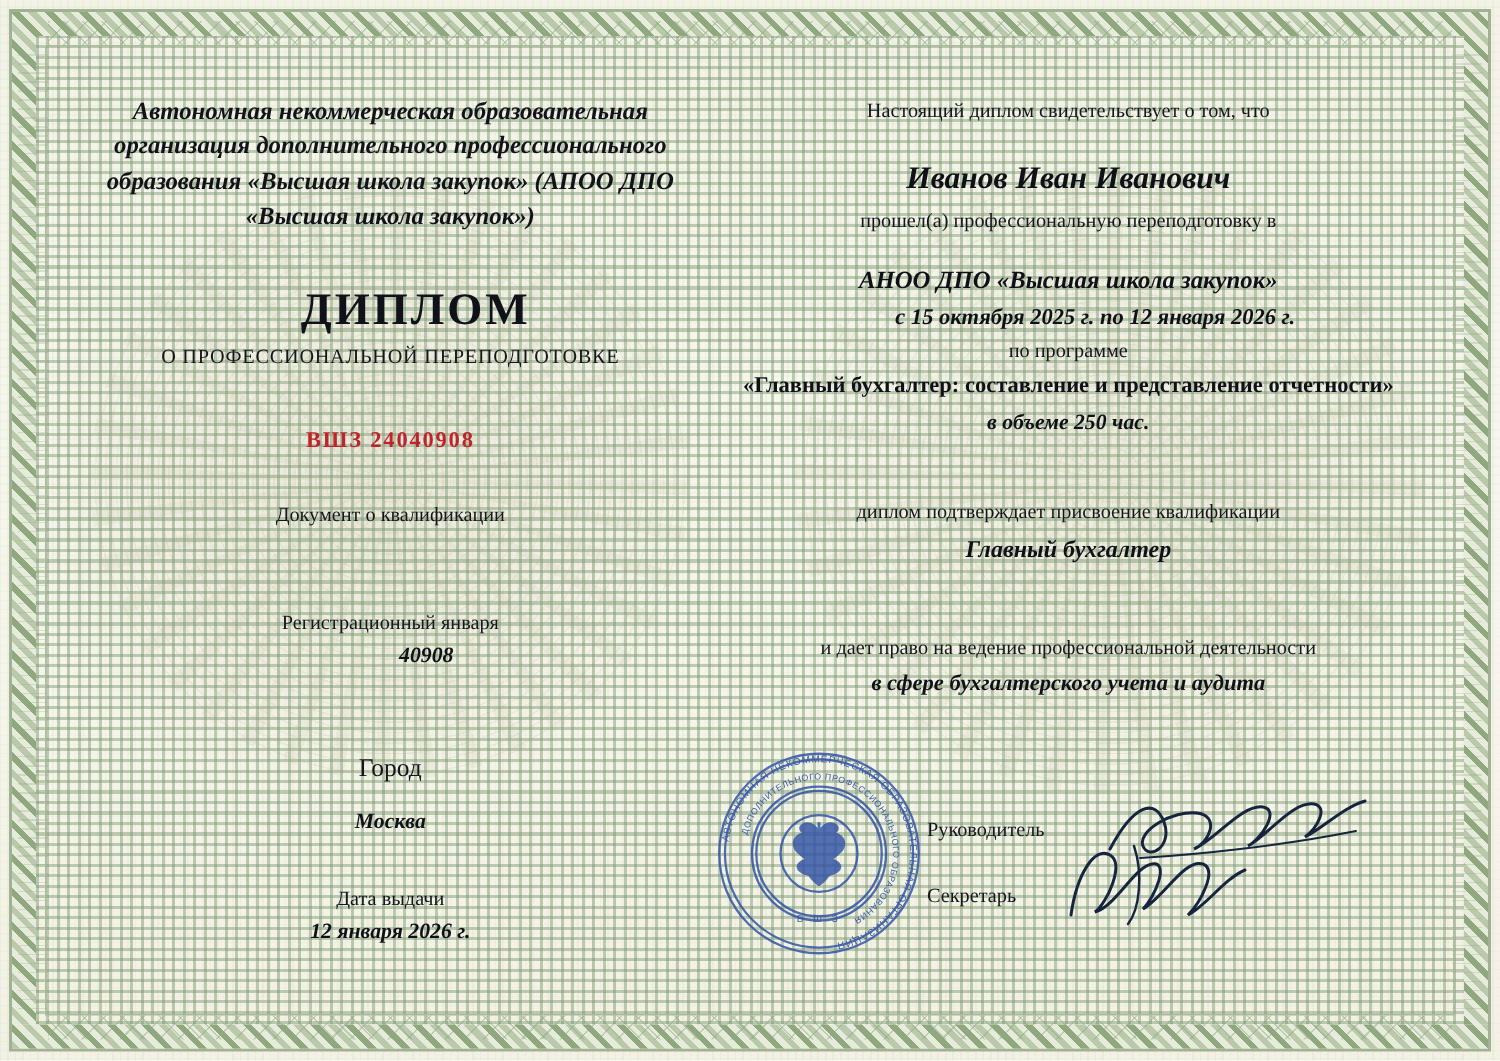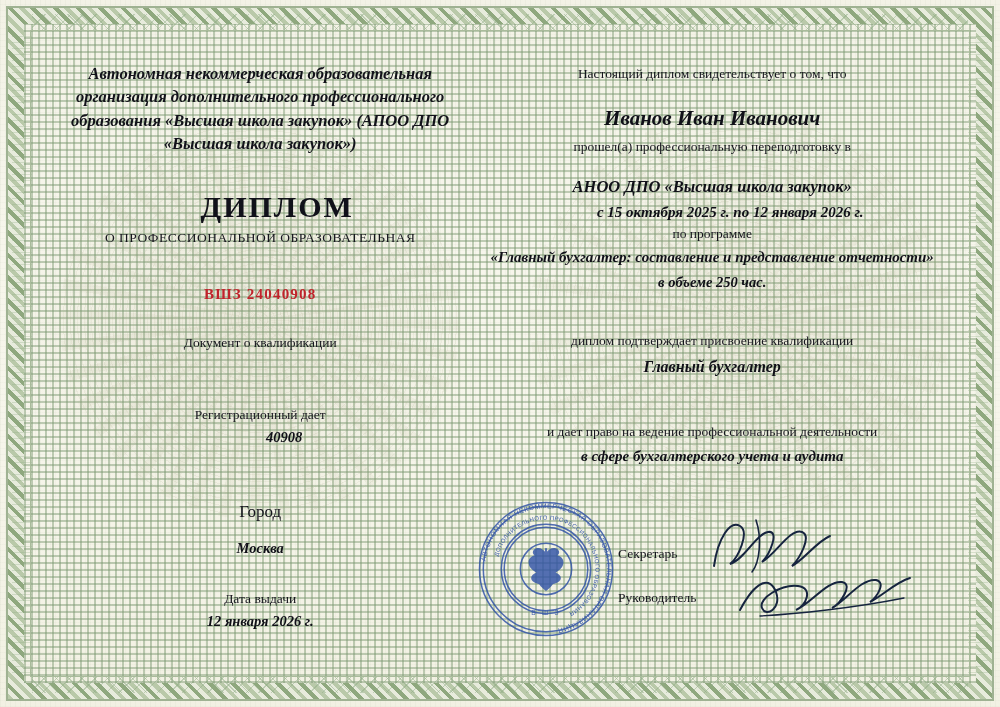--- a/index.html
+++ b/index.html
@@ -230,21 +230,20 @@
     padding-left: 36px;
   }
   .r-prog-label {
     font-size: 13.5px;
     color: #15151d;
     margin: 5px 0 0 0;
   }
   .r-prog {
     font-size: 15px;
     font-weight: bold;
-    font-style: italic;
     color: #101018;
     line-height: 1.35;
     margin: 5px 0 0 0;
   }
   .r-hours {
     font-size: 14.5px;
     font-weight: bold;
     font-style: italic;
     color: #101018;
     margin: 7px 0 0 0;
@@ -331,27 +330,27 @@
   <div class="rosette r1"></div>
   <div class="rosette r2"></div>
 
   <div class="content">
 
     <div class="col-left">
       <p class="org-name">Автономная некоммерческая образовательная организация дополнительного профессионального образования «Высшая школа закупок» (АПОО ДПО «Высшая школа закупок»)</p>
 
       <p class="diplom-title">ДИПЛОМ</p>
 
-      <p class="diplom-sub">О ПРОФЕССИОНАЛЬНОЙ ОБРАЗОВАТЕЛЬНАЯ</p>
+      <p class="diplom-sub">О ПРОФЕССИОНАЛЬНОЙ ПЕРЕПОДГОТОВКЕ</p>
 
       <p class="blank-number">ВШЗ 24040908</p>
 
       <p class="doc-kind">Документ о квалификации</p>
 
-      <p class="reg-label">Регистрационный дает</p>
+      <p class="reg-label">Регистрационный января</p>
       <p class="reg-value">40908</p>
 
       <p class="city-label">Город</p>
       <p class="city-value">Москва</p>
 
       <p class="date-label">Дата выдачи</p>
       <p class="date-value">12 января 2026 г.</p>
     </div>
 
     <div class="col-right">
@@ -404,28 +403,28 @@
       <path d="M0,-20 c -3,-6 -10,-8 -14,-4 c -2,2 -1,5 1,6 c -4,1 -7,4 -7,8 c 0,6 5,9 9,12 c -3,1 -6,3 -6,6 c 0,4 5,6 9,7 c 2,3 5,6 8,8 c 3,-2 6,-5 8,-8 c 4,-1 9,-3 9,-7 c 0,-3 -3,-5 -6,-6 c 4,-3 9,-6 9,-12 c 0,-4 -3,-7 -7,-8 c 2,-1 3,-4 1,-6 c -4,-4 -11,-2 -14,4 z"></path>
       <rect x="-1.1" y="-26" width="2.2" height="9"></rect>
       <circle cx="-9" cy="-22" r="2.6"></circle>
       <circle cx="9" cy="-22" r="2.6"></circle>
     </g>
     <text x="80" y="128" text-anchor="middle" font-family="'Liberation Sans', sans-serif" font-size="7" fill="#2f51a6" letter-spacing="2.4">В Ш З</text>
   </svg>
 
   <div class="signatures">
     <div class="sig-row">
+      <span class="sig-label">Руководитель</span>
+      <svg class="sig-scribble" viewBox="0 0 180 56">
+        <path d="M4,40 C20,10 34,6 40,22 C46,38 30,48 26,38 C22,28 46,14 62,16 C78,18 70,36 60,40 C74,34 92,10 106,12 C118,14 104,34 96,38 C110,30 126,8 140,10 C150,12 142,26 134,32 C146,26 160,12 174,8" fill="none" stroke="#16243f" stroke-width="2" stroke-linecap="round"></path>
+        <path d="M24,46 C60,44 118,38 168,28" fill="none" stroke="#16243f" stroke-width="1.3" stroke-linecap="round"></path>
+      </svg>
+    </div>
+    <div class="sig-row">
       <span class="sig-label">Секретарь</span>
       <svg class="sig-scribble second" viewBox="0 0 150 58">
         <path d="M10,48 C14,20 26,2 36,8 C46,14 34,40 26,46 C40,42 52,16 64,14 C76,12 66,36 58,44 C72,36 86,10 98,14 C108,18 96,40 88,48 C100,42 112,24 126,18" fill="none" stroke="#16243f" stroke-width="2" stroke-linecap="round"></path>
         <path d="M52,2 C58,20 56,44 48,54" fill="none" stroke="#16243f" stroke-width="1.6" stroke-linecap="round"></path>
       </svg>
     </div>
-    <div class="sig-row">
-      <span class="sig-label">Руководитель</span>
-      <svg class="sig-scribble" viewBox="0 0 180 56">
-        <path d="M4,40 C20,10 34,6 40,22 C46,38 30,48 26,38 C22,28 46,14 62,16 C78,18 70,36 60,40 C74,34 92,10 106,12 C118,14 104,34 96,38 C110,30 126,8 140,10 C150,12 142,26 134,32 C146,26 160,12 174,8" fill="none" stroke="#16243f" stroke-width="2" stroke-linecap="round"></path>
-        <path d="M24,46 C60,44 118,38 168,28" fill="none" stroke="#16243f" stroke-width="1.3" stroke-linecap="round"></path>
-      </svg>
-    </div>
   </div>
 
 </div>
 
 </body></html>

